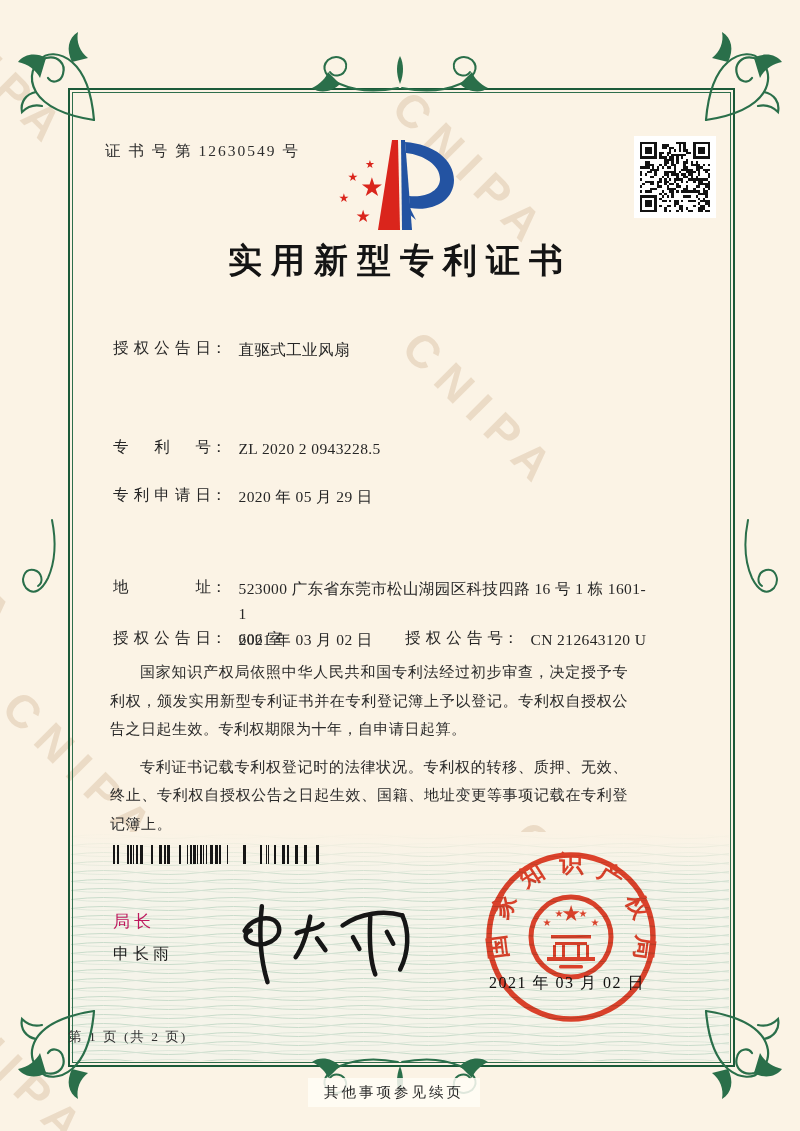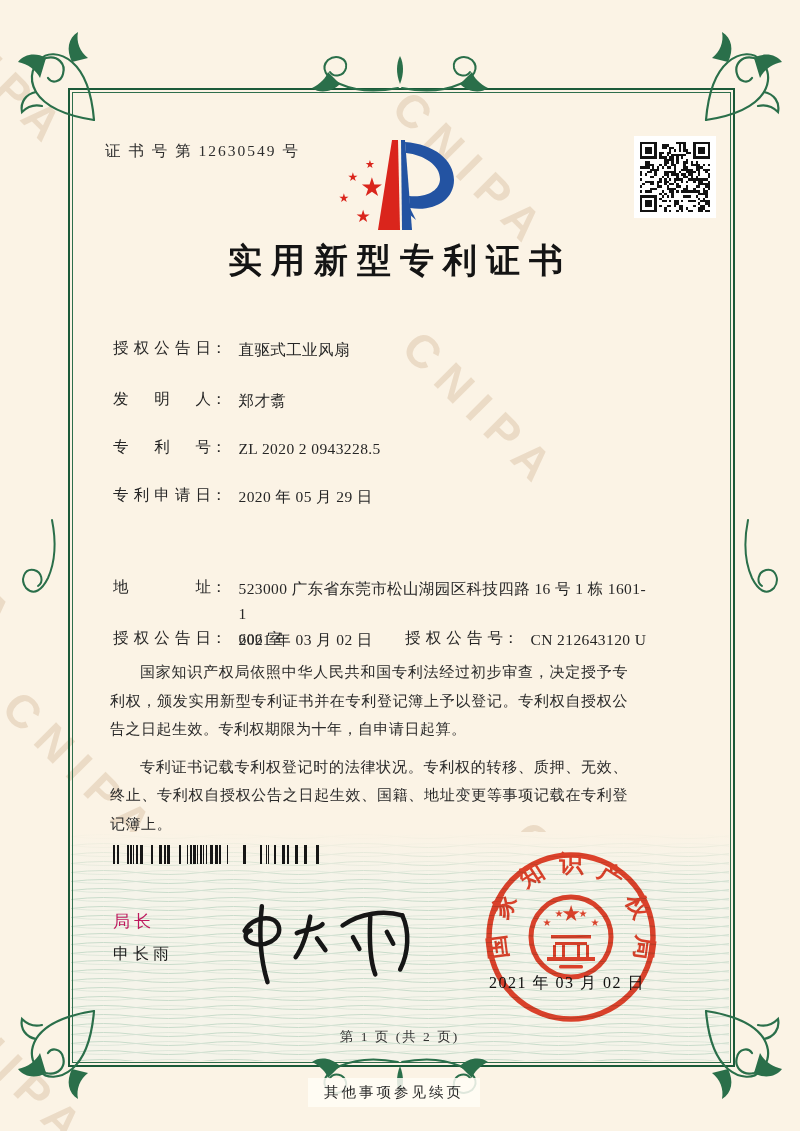--- a/index.html
+++ b/index.html
@@ -45,21 +45,21 @@
   .sig-title{position:absolute;left:113px;top:910px;font-family:Liberation Sans, sans-serif;
     font-size:17px;letter-spacing:4px;color:#be185d;z-index:3;}
   .sig-name{position:absolute;left:113px;top:944px;font-family:Liberation Serif, serif;
     font-size:16px;letter-spacing:4px;color:#1d1d1d;z-index:3;}
   .sig-script{position:absolute;left:233px;top:886px;z-index:3;transform:rotate(-2deg);}
   
   .seal{position:absolute;left:483px;top:849px;z-index:3;mix-blend-mode:multiply;opacity:.95;}
   .seal-date{position:absolute;left:489px;top:973px;font-size:16px;letter-spacing:1.5px;
     color:#101010;z-index:4;white-space:nowrap;}
   
-  .pageinfo{position:absolute;left:68px;top:1028px;width:663px;text-align:center;
+  .pageinfo{position:absolute;left:68px;top:1028px;width:663px;
     font-size:13.5px;letter-spacing:2px;color:#333;z-index:3;}
   .contnote{position:absolute;left:0;top:1078px;width:788px;text-align:center;z-index:3;}
   .contnote span{display:inline-block;background:rgba(255,253,246,.85);
     padding:5px 16px;font-size:14.5px;letter-spacing:3px;color:#2a2a2a;}
 </style>
 </head>
 <body>
 
 <div class="page">
 
@@ -445,23 +445,20 @@
           <rect x="28" y="28" width="1" height="1"></rect>
         </g>
     </svg>
   </div>
 
   <div class="title">实用新型专利证书</div>
 
   <div class="row" style="top:337px;">
     <span class="lbl">授权公告日</span><span class="colon">：</span><span class="val">直驱式工业风扇</span>
   </div>
-  <div class="row" style="top:388px;">
-    <span class="lbl">发明人</span><span class="colon">：</span><span class="val">郑才翥</span>
-  </div>
   <div class="row" style="top:436px;">
     <span class="lbl">专利号</span><span class="colon">：</span><span class="val">ZL 2020 2 0943228.5</span>
   </div>
   <div class="row" style="top:484px;">
     <span class="lbl">专利申请日</span><span class="colon">：</span><span class="val">2020 年 05 月 29 日</span>
   </div>
   <div class="row" style="top:576px;">
     <span class="lbl">地址</span><span class="colon">：</span><span class="val">523000 广东省东莞市松山湖园区科技四路 16 号 1 栋 1601-1
 606 室</span>
   </div>

